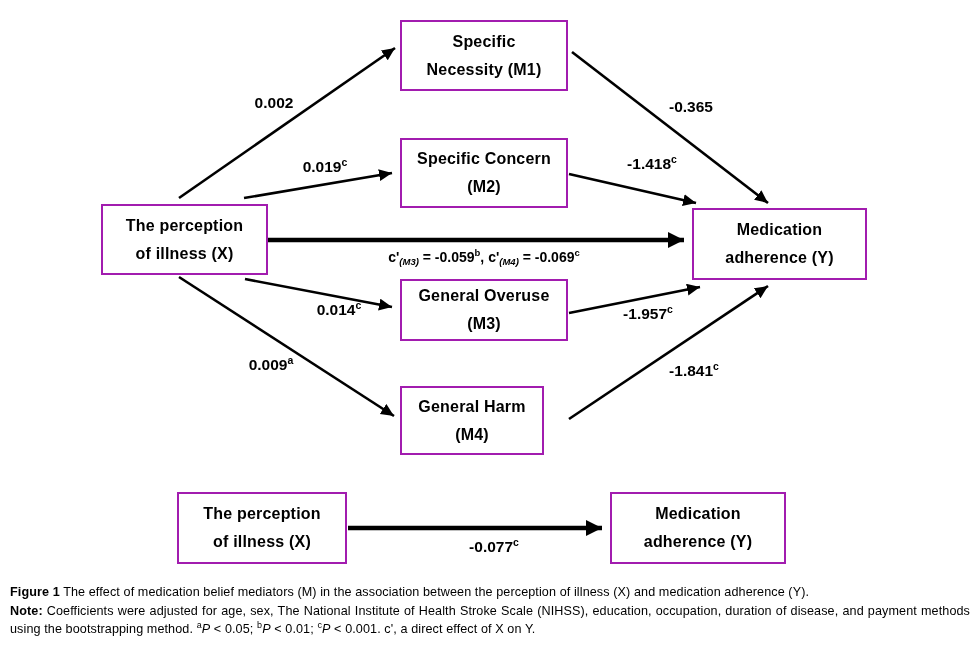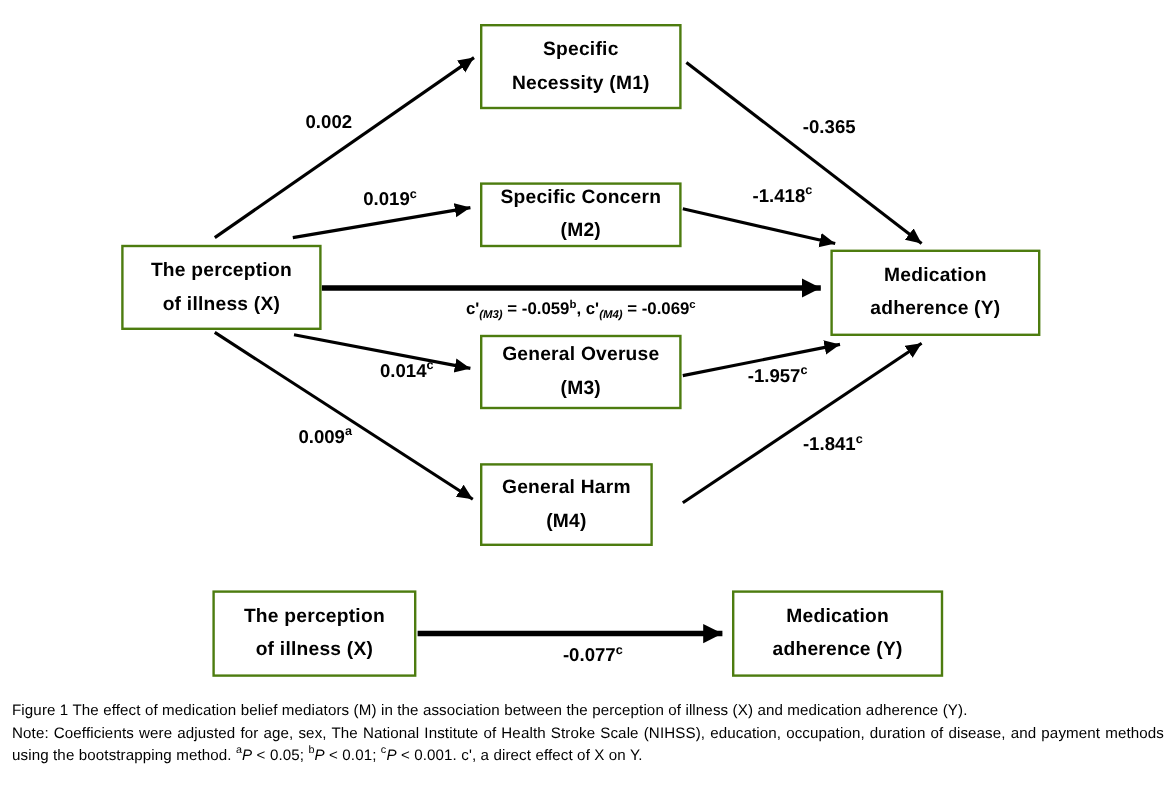--- a/index.html
+++ b/index.html
@@ -22,21 +22,21 @@
     top: 0;
     width: 978px;
     height: 654px;
   }
   svg.arrows line.thin  { stroke: #000000; stroke-width: 2.6px; }
   svg.arrows line.thick { stroke: #000000; stroke-width: 4.6px; }
 
   .box {
     position: absolute;
     box-sizing: border-box;
-    border: 2px solid #4d7c0f;
+    border: 2px solid #a21caf;
     background: #ffffff;
     display: flex;
     flex-direction: column;
     align-items: center;
     justify-content: center;
     text-align: center;
     font-weight: bold;
     font-size: 16px;
     line-height: 28px;
     letter-spacing: 0.2px;
@@ -81,21 +81,21 @@
     position: absolute;
     left: 10px;
     right: 8px;
     top: 583px;
     font-size: 12.6px;
     line-height: 18.5px;
     letter-spacing: 0.1px;
   }
   .caption p { margin: 0; }
   .caption p.note-line { text-align: justify; }
-  .caption b { font-weight: normal; }
+  .caption b { font-weight: bold; }
   .caption i { font-style: italic; }
   .caption sup {
     font-size: 9px;
     line-height: 0;
   }
 </style>
 </head>
 <body>
 
 <div class="stage">
@@ -119,21 +119,21 @@
     <line class="thin" x1="569" y1="419" x2="768" y2="286" marker-end="url(#ah)"></line>
     <line class="thick" x1="268" y1="240" x2="684" y2="240" marker-end="url(#ahB)"></line>
     <line class="thick" x1="348" y1="528" x2="602" y2="528" marker-end="url(#ahB)"></line>
   </svg>
 
   <div class="box" style="left:400px; top:20px; width:168px; height:71px">
     <div>Specific</div>
     <div>Necessity (M1)</div>
   </div>
 
-  <div class="box" style="left:400px; top:152px; width:168px; height:54px">
+  <div class="box" style="left:400px; top:138px; width:168px; height:70px">
     <div>Specific Concern</div>
     <div>(M2)</div>
   </div>
 
   <div class="box heavy" style="left:101px; top:204px; width:167px; height:71px">
     <div>The perception</div>
     <div>of illness (X)</div>
   </div>
 
   <div class="box" style="left:692px; top:208px; width:175px; height:72px">

